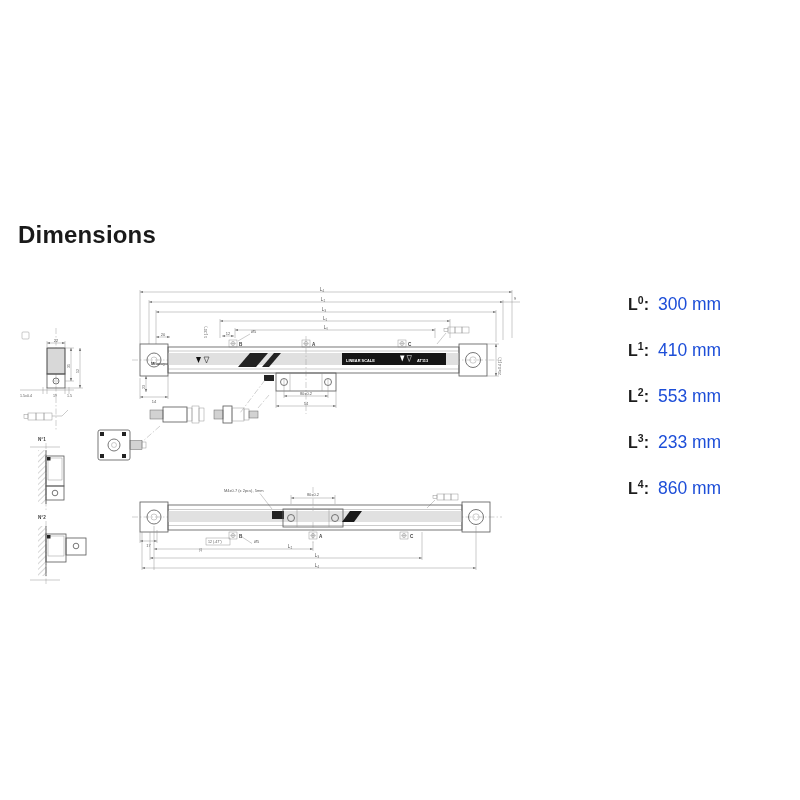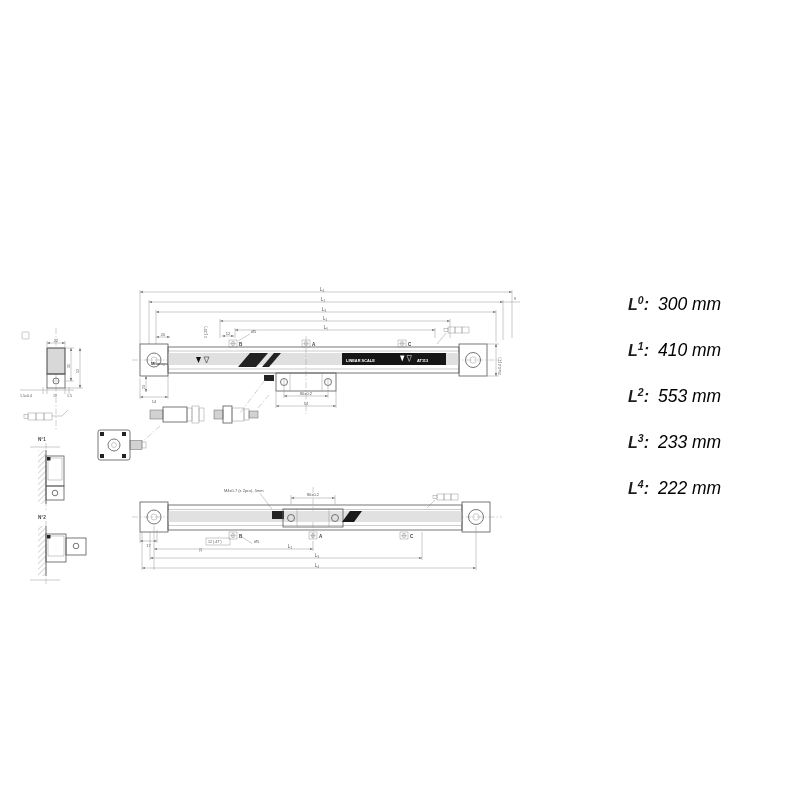--- a/index.html
+++ b/index.html
@@ -1,42 +1,43 @@
 <!DOCTYPE html>
 <html><head>
 <meta charset="utf-8">
 <style>
   html,body{margin:0;padding:0;background:#fff;}
   .page{position:relative;width:800px;height:800px;background:#fff;overflow:hidden;
         font-family:"Liberation Sans",sans-serif;}
   .heading{position:absolute;left:18px;top:221px;margin:0;font-size:24px;font-weight:700;
            color:#1a1a1a;letter-spacing:.2px;}
-  .dims-list{position:absolute;left:628px;top:294px;font-style:italic;}
+  .dims-list{position:absolute;left:628px;top:294px;}
   .dim-row{display:flex;align-items:baseline;height:25px;margin-bottom:21px;}
   .dim-label{font-weight:700;color:#1c1c1c;font-size:16px;line-height:1;}
   .dim-label sup{font-size:10.5px;font-weight:700;}
   .dim-colon{font-weight:700;color:#1c1c1c;font-size:16px;}
-  .dim-value{font-size:17.5px;color:#000000;margin-left:9px;font-weight:400;}
+  .dim-value{font-size:17.5px;color:#1d4ed8;margin-left:9px;font-weight:400;}
   .drawing{position:absolute;left:10px;top:280px;width:530px;height:310px;}
   
   .thin{stroke:#8c8c8c;stroke-width:.45;fill:none;}
   .med{stroke:#5f5f5f;stroke-width:.85;fill:none;}
   .dash{stroke:#979797;stroke-width:.45;fill:none;stroke-dasharray:6 2 1.5 2;}
   .lbl{font-size:4.6px;fill:#585858;}
   .lb2{font-size:3.6px;fill:#585858;}
   .lb3{font-size:4px;fill:#585858;}
   .mid{text-anchor:middle;}
   .bold{font-weight:700;fill:#3c3c3c;}
   .wht{fill:#fff;font-size:3.9px;font-weight:700;}
 </style>
 </head>
 <body>
 
 <div class="page">
 
+  <h1 class="heading">Dimensions</h1>
 
   <div class="dims-list">
     <div class="dim-row">
       <span class="dim-label"><b>L</b><sup>0</sup></span>
         <span class="dim-colon">:</span>
       <span class="dim-value">300 mm</span>
     </div>
     <div class="dim-row">
       <span class="dim-label"><b>L</b><sup>1</sup></span>
         <span class="dim-colon">:</span>
@@ -48,21 +49,21 @@
       <span class="dim-value">553 mm</span>
     </div>
     <div class="dim-row">
       <span class="dim-label"><b>L</b><sup>3</sup></span>
         <span class="dim-colon">:</span>
       <span class="dim-value">233 mm</span>
     </div>
     <div class="dim-row">
       <span class="dim-label"><b>L</b><sup>4</sup></span>
         <span class="dim-colon">:</span>
-      <span class="dim-value">222 mm</span>
+      <span class="dim-value">860 mm</span>
     </div>
   </div>
 
   <svg class="drawing" viewBox="0 0 530 310">
     <defs>
       <marker id="ar" viewBox="0 0 8 8" refX="7.5" refY="4" markerWidth="7" markerHeight="7" orient="auto-start-reverse">
         <path d="M0,1.2 L8,4 L0,6.8 z" fill="#707070"></path>
       </marker>
       <pattern id="hatch" width="4" height="4" patternUnits="userSpaceOnUse" patternTransform="rotate(45)">
         <line x1="0" y1="0" x2="0" y2="4" stroke="#8a8a8a" stroke-width="0.7"></line>

